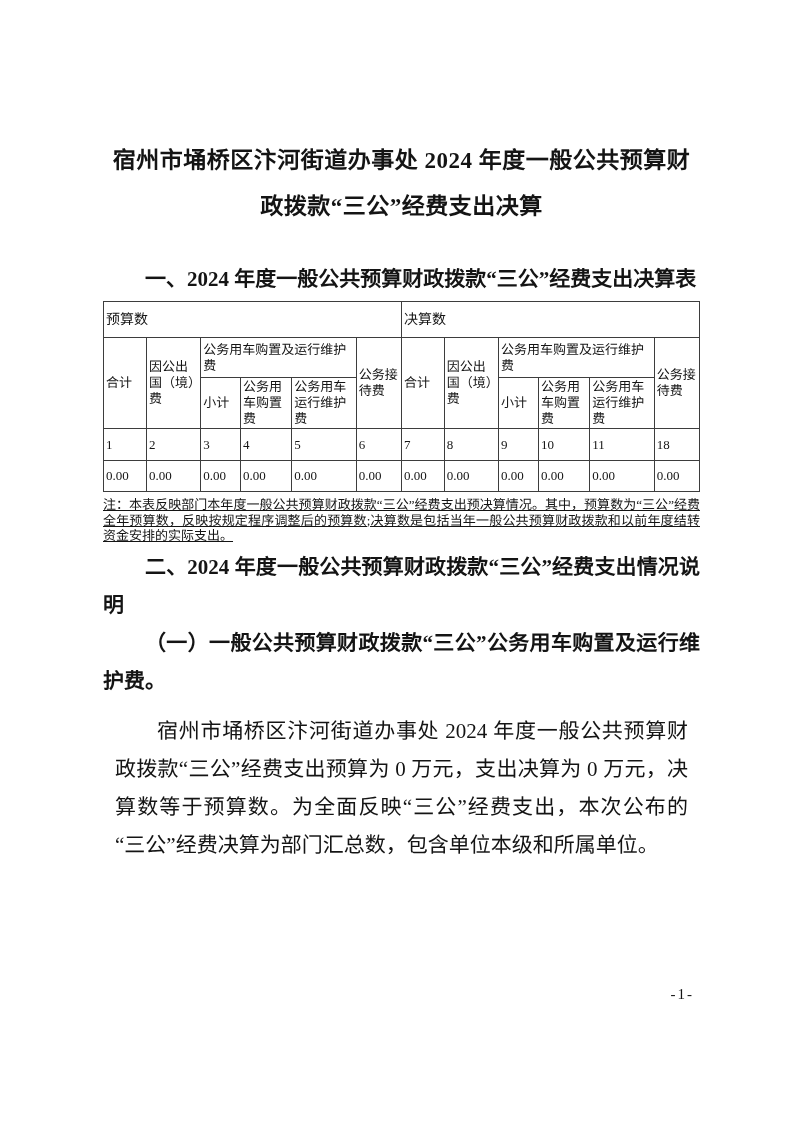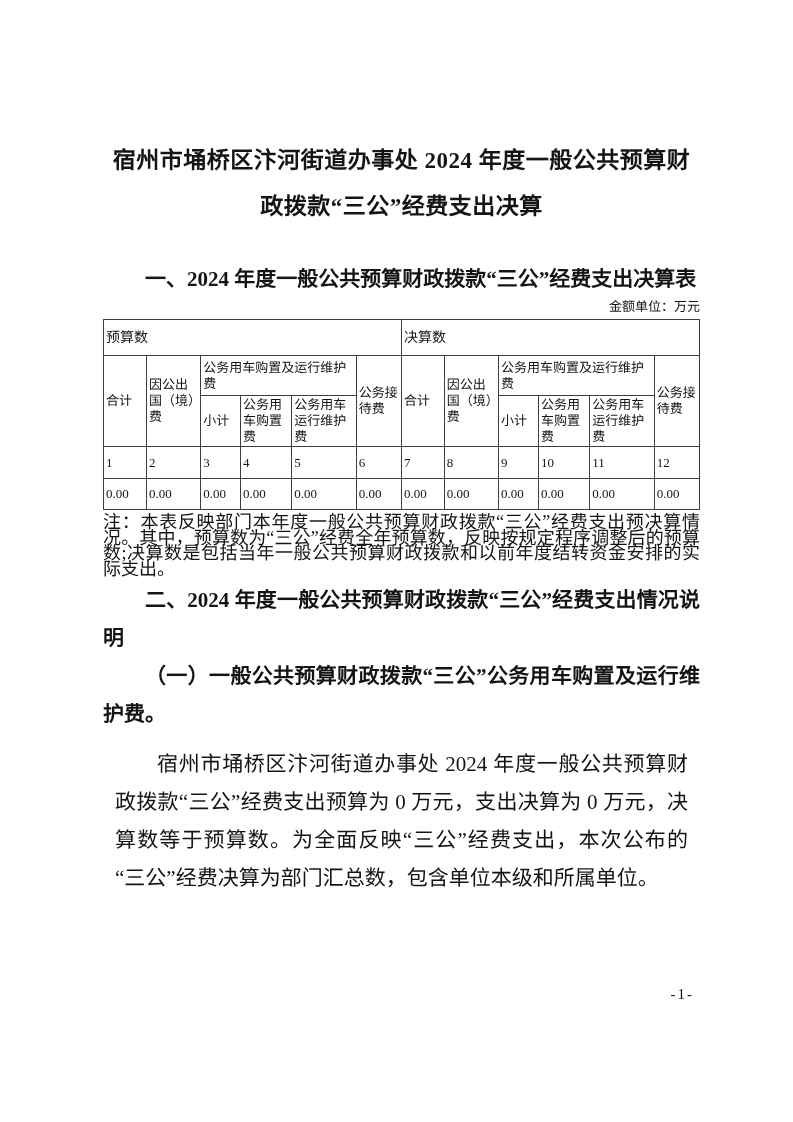--- a/index.html
+++ b/index.html
@@ -69,42 +69,42 @@
     word-break: break-all;
     overflow: hidden;
   }
   tr.row-group td { height: 33px; font-size: 14px; }
   tr.row-sub1 td.vgroup { height: 37px; }
   tr.row-sub2 td { height: 42px; }
   tr.row-idx td { height: 29px; }
   tr.row-val td { height: 28px; text-align: left; padding-left: 2px; }
   .table-note {
     margin: 5px 0 0 0;
-    font-size: 18px;
+    font-size: 13px;
     line-height: 15.5px;
     text-align: justify;
+    text-decoration: underline;
   }
   .page-number {
     position: absolute;
     top: 986px;
     right: 99px;
     font-size: 15px;
     letter-spacing: 2px;
   }
 </style>
 </head>
 <body>
 
 <div class="page">
 
   <h1 class="doc-title">宿州市埇桥区汴河街道办事处 2024 年度一般公共预算财政拨款“三公”经费支出决算</h1>
 
   <p class="h2">一、2024 年度一般公共预算财政拨款“三公”经费支出决算表</p>
 
-  <div class="unit-note">金额单位：万元</div>
 
   <table class="sangong">
     <colgroup>
       <col style="width:7.2%">
         <col style="width:9.1%">
         <col style="width:6.7%">
         <col style="width:8.6%">
         <col style="width:10.8%">
         <col style="width:7.6%">
       <col style="width:7.2%">
@@ -142,21 +142,21 @@
         <td>2</td>
         <td>3</td>
         <td>4</td>
         <td>5</td>
         <td>6</td>
         <td>7</td>
         <td>8</td>
         <td>9</td>
         <td>10</td>
         <td>11</td>
-        <td>12</td>
+        <td>18</td>
       </tr>
       <tr class="row-val">
         <td>0.00</td>
         <td>0.00</td>
         <td>0.00</td>
         <td>0.00</td>
         <td>0.00</td>
         <td>0.00</td>
         <td>0.00</td>
         <td>0.00</td>

